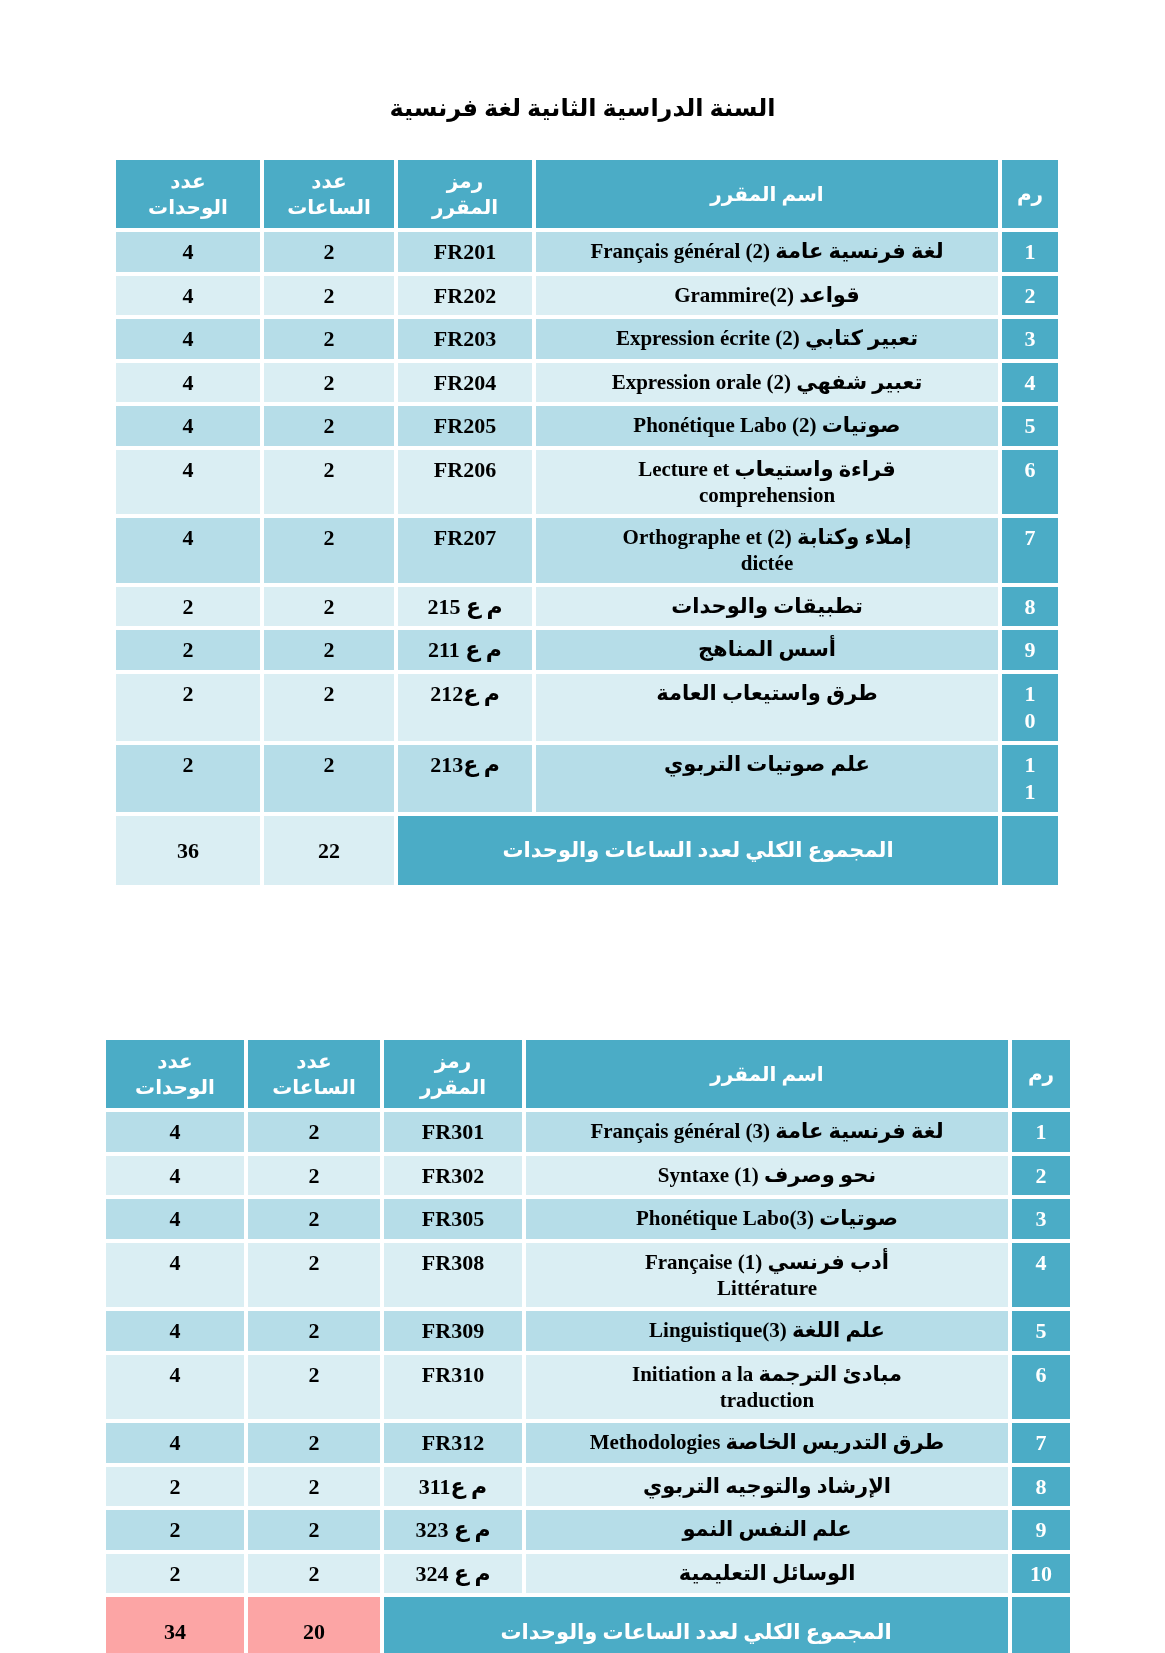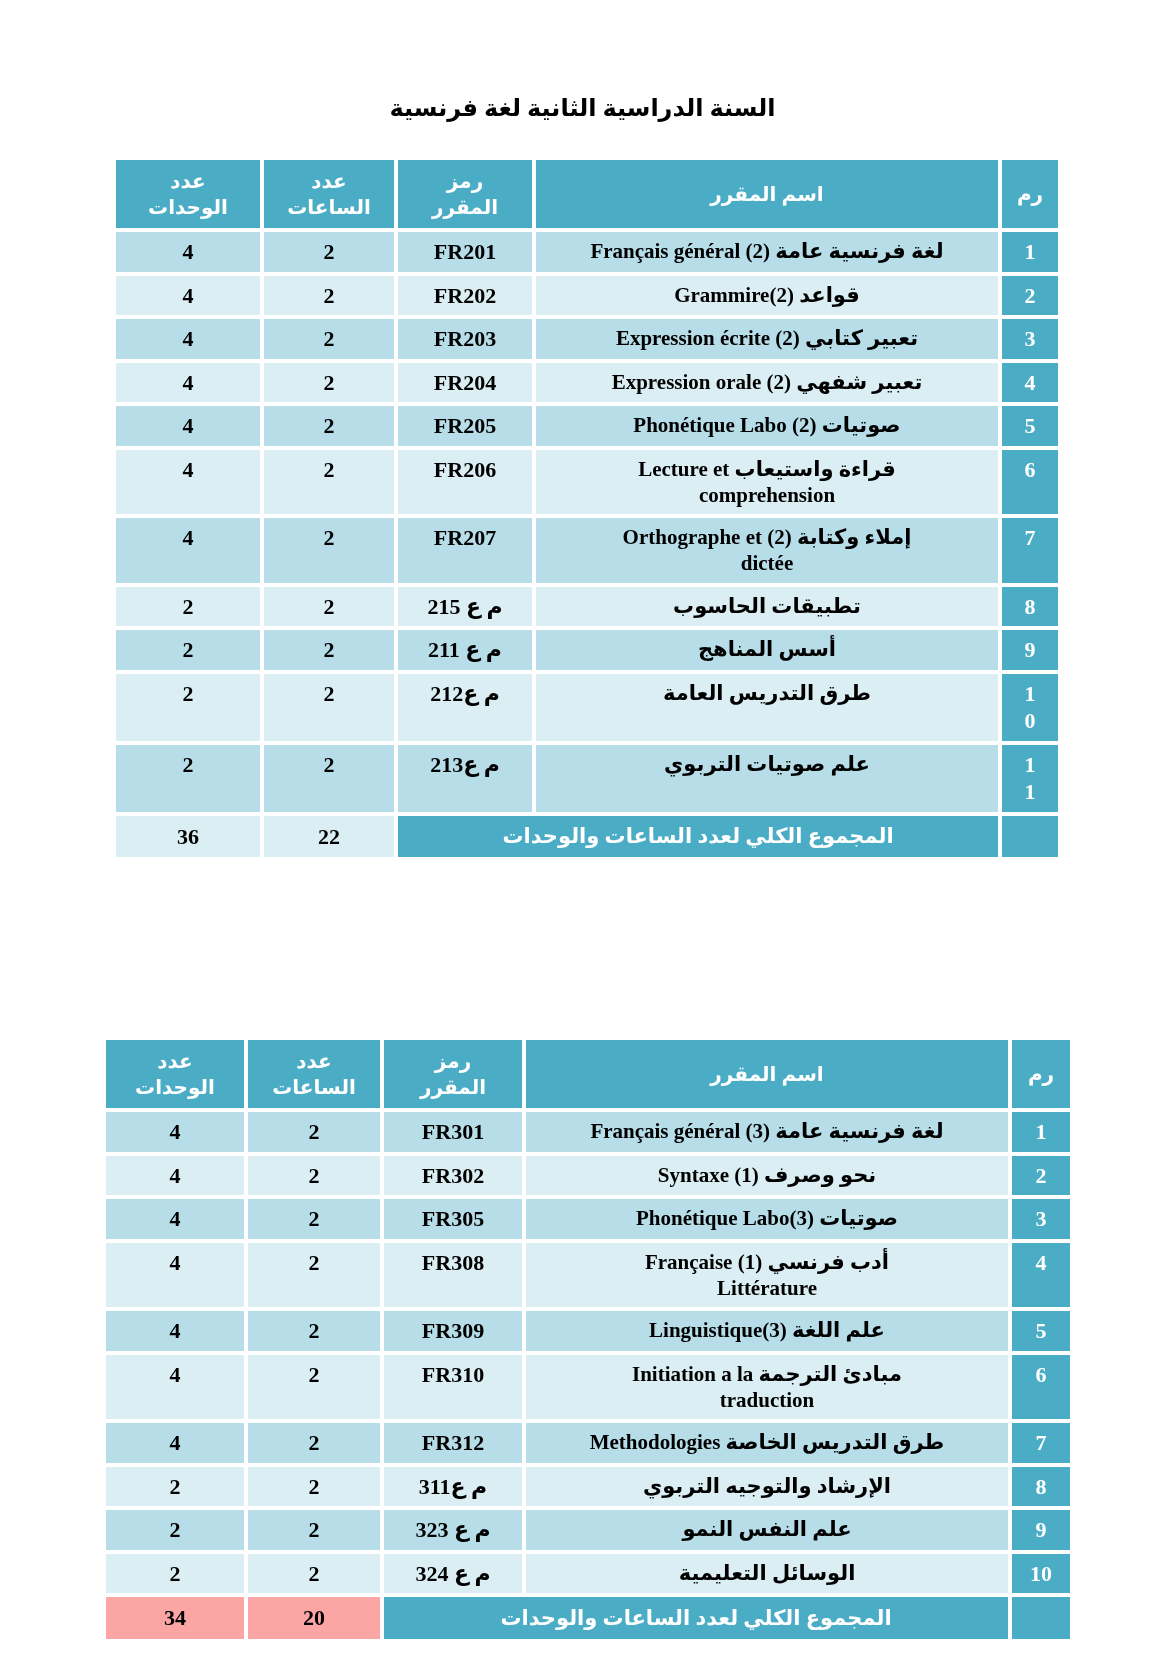--- a/index.html
+++ b/index.html
@@ -73,21 +73,21 @@
   tbody.rows tr:nth-of-type(even) td.shade { background: #DAEEF3; }
 
   tr.total-row td.total-label {
     background: #4BACC6;
     color: #ffffff;
     font-size: 21px;
     vertical-align: middle;
     padding: 7px 0;
   }
   tr.total-row td.no-cell { padding: 7px 4px; }
-  tr.total-row td.t-num { padding: 7px 4px; margin-left: 16px; }
+  tr.total-row td.t-num { padding: 21px 4px; margin-left: 16px; }
   tr.total-row.total-light td.t-num { background: #DAEEF3; }
   tr.total-row.total-medium td.t-num { background: #fca5a5; }
 </style>
 </head>
 <body>
 
 <div class="page">
 
   <h1 class="doc-title" id="title-year2">السنة الدراسية الثانية لغة فرنسية</h1>
 
@@ -166,38 +166,38 @@
           <td class="no-cell">7</td>
           <td class="name-cell shade">إملاء وكتابة (2) Orthographe et
 dictée</td>
           <td class="shade">FR207</td>
           <td class="shade">2</td>
           <td class="shade">4</td>
         </tr>
 
         <tr>
           <td class="no-cell">8</td>
-          <td class="name-cell shade">تطبيقات الحاسوب</td>
+          <td class="name-cell shade">تطبيقات والوحدات</td>
           <td class="shade">م ع 215</td>
           <td class="shade">2</td>
           <td class="shade">2</td>
         </tr>
 
         <tr>
           <td class="no-cell">9</td>
           <td class="name-cell shade">أسس المناهج</td>
           <td class="shade">م ع 211</td>
           <td class="shade">2</td>
           <td class="shade">2</td>
         </tr>
 
         <tr>
           <td class="no-cell">1
 0</td>
-          <td class="name-cell shade">طرق التدريس العامة</td>
+          <td class="name-cell shade">طرق واستيعاب العامة</td>
           <td class="shade">م ع212</td>
           <td class="shade">2</td>
           <td class="shade">2</td>
         </tr>
 
         <tr>
           <td class="no-cell">1
 1</td>
           <td class="name-cell shade">علم صوتيات التربوي</td>
           <td class="shade">م ع213</td>

